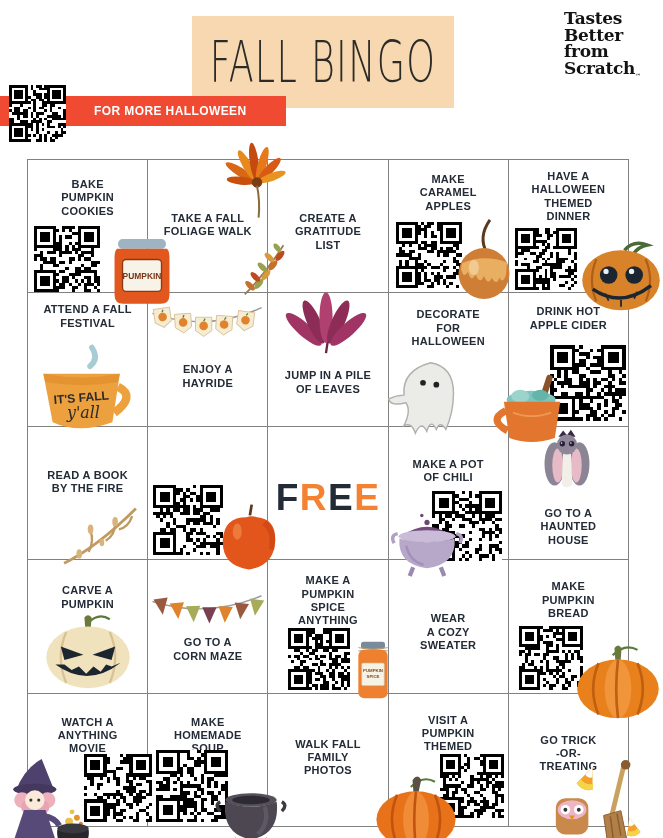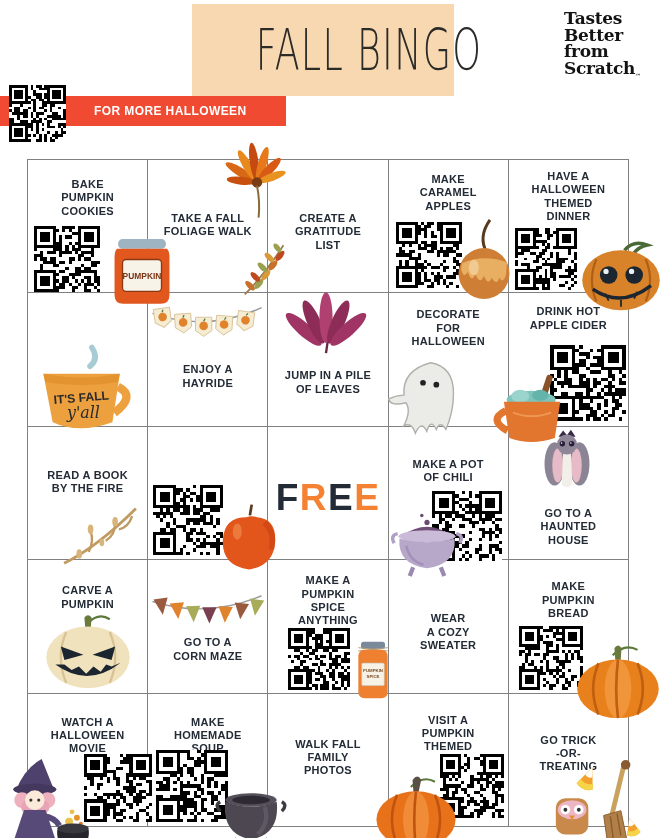--- a/index.html
+++ b/index.html
@@ -1,21 +1,21 @@
 <!DOCTYPE html>
 <html style="--header-band: #F8D8B0; --banner: #F04B32; --accent-orange: #F58232; --ink: #232B36; --grid-line: #818181;"><head>
 <meta charset="utf-8">
 <style>
   html,body{margin:0;padding:0;background:#fff}
   .page{position:relative;width:663px;height:838px;background:#fff;overflow:hidden;
         font-family:"Liberation Sans",sans-serif}
 
   
-  .title-band{position:absolute;left:192px;top:4px;width:262px;height:92px;
-              background:var(--header-band,#f8d8b0);display:flex;align-items:center;}
+  .title-band{position:absolute;left:192px;top:16px;width:262px;height:92px;
+              background:var(--header-band,#f8d8b0);display:flex;align-items:center;justify-content:center}
   .title{font-family:"DejaVu Sans",sans-serif;font-weight:200;font-size:57px;color:#2b2b28;
          transform:scaleX(.64);transform-origin:center;white-space:nowrap;letter-spacing:2px}
   .logo{position:absolute;top:10px;right:7px;width:92px;text-align:left;
         font-family:"DejaVu Serif",serif;font-weight:bold;font-size:17px;line-height:.98;
         color:#131313;letter-spacing:-.3px}
   .logo .tm{font-size:6px;vertical-align:sub}
   .promo-banner{position:absolute;left:0;top:96px;width:286px;height:30px;
                 background:var(--banner,#f04b32);color:#fff;font-weight:bold;font-size:12px;
                 line-height:30px;padding-left:94px;box-sizing:border-box;letter-spacing:.4px;z-index:1}
   .promo-qr{left:9px;top:85px;width:57px;height:57px;z-index:2}
@@ -705,20 +705,22 @@
         <circle cx="34" cy="42" r="10" fill="#1c2630"></circle>
           <circle cx="63" cy="42" r="10" fill="#1c2630"></circle>
         <circle cx="31" cy="38" r="3" fill="#e8f0f4"></circle>
           <circle cx="60" cy="38" r="3" fill="#e8f0f4"></circle>
         <path d="M16 58 Q48 80 82 54" stroke="#1c2630" stroke-width="4" fill="none"></path>
         <path d="M30 63 l4 8 M48 70 l0 8 M66 61 l-3 8" stroke="#1c2630" stroke-width="2"></path>
       </svg>
     </div>
 
     <div class="cell">
+      <div class="lbl" style="top:10px">ATTEND A FALL
+FESTIVAL</div>
       <svg class="illo" style="left:6px;bottom:-10px;width:98px;height:92px" viewBox="0 0 105 95">
         <path d="M60 22 q10 -8 2 -20" stroke="#a8ccd4" stroke-width="6" fill="none" stroke-linecap="round"></path>
         <path d="M90 44 Q110 54 86 72" stroke="#eda03e" stroke-width="9" fill="none"></path>
         <path d="M10 30 L92 30 L84 82 Q48 95 20 82 Z" fill="#eda03e"></path>
         <path d="M10 30 Q51 38 92 30 l-2 9 Q51 46 12 39 Z" fill="#da8a26" opacity=".55"></path>
         <text x="51" y="60" font-size="13" font-weight="bold" fill="#2a2a2a" text-anchor="middle" transform="rotate(-5 51 60)">IT'S FALL</text>
         <text x="53" y="78" font-size="17" font-style="italic" font-family="'DejaVu Serif',serif" fill="#2a2a2a" text-anchor="middle">y'all</text>
       </svg>
     </div>
 
@@ -1658,21 +1660,21 @@
         <path d="M44 16 Q58 2 72 10" stroke="#5a7a3a" stroke-width="2.5" fill="none"></path>
         <path d="M46 8 Q50 2 54 8 L53 22 L47 22 Z" fill="#6a7a3c"></path>
         <ellipse cx="50" cy="54" rx="46" ry="33" fill="#e8801c"></ellipse>
         <ellipse cx="50" cy="54" rx="15" ry="33" fill="#f0953a"></ellipse>
         <path d="M28 25 Q16 54 28 83 M50 21 Q46 54 50 87 M72 25 Q84 54 72 83" stroke="#c05e12" stroke-width="3" fill="none"></path>
       </svg>
     </div>
 
     <div class="cell">
       <div class="lbl" style="top:22px">WATCH A
-HALLOWEEN
+ANYTHING
 MOVIE</div>
       <div class="qr" style="right:-5px;top:60px;width:68px;height:68px">
           <svg viewBox="0 0 21 21" shape-rendering="crispEdges" fill="#000">
             <rect x="11" y="0" width="1" height="1"></rect>
             <rect x="13" y="0" width="1" height="1"></rect>
             <rect x="7" y="1" width="1" height="1"></rect>
             <rect x="12" y="1" width="1" height="1"></rect>
             <rect x="13" y="1" width="1" height="1"></rect>
             <rect x="7" y="2" width="1" height="1"></rect>
             <rect x="11" y="2" width="1" height="1"></rect>

